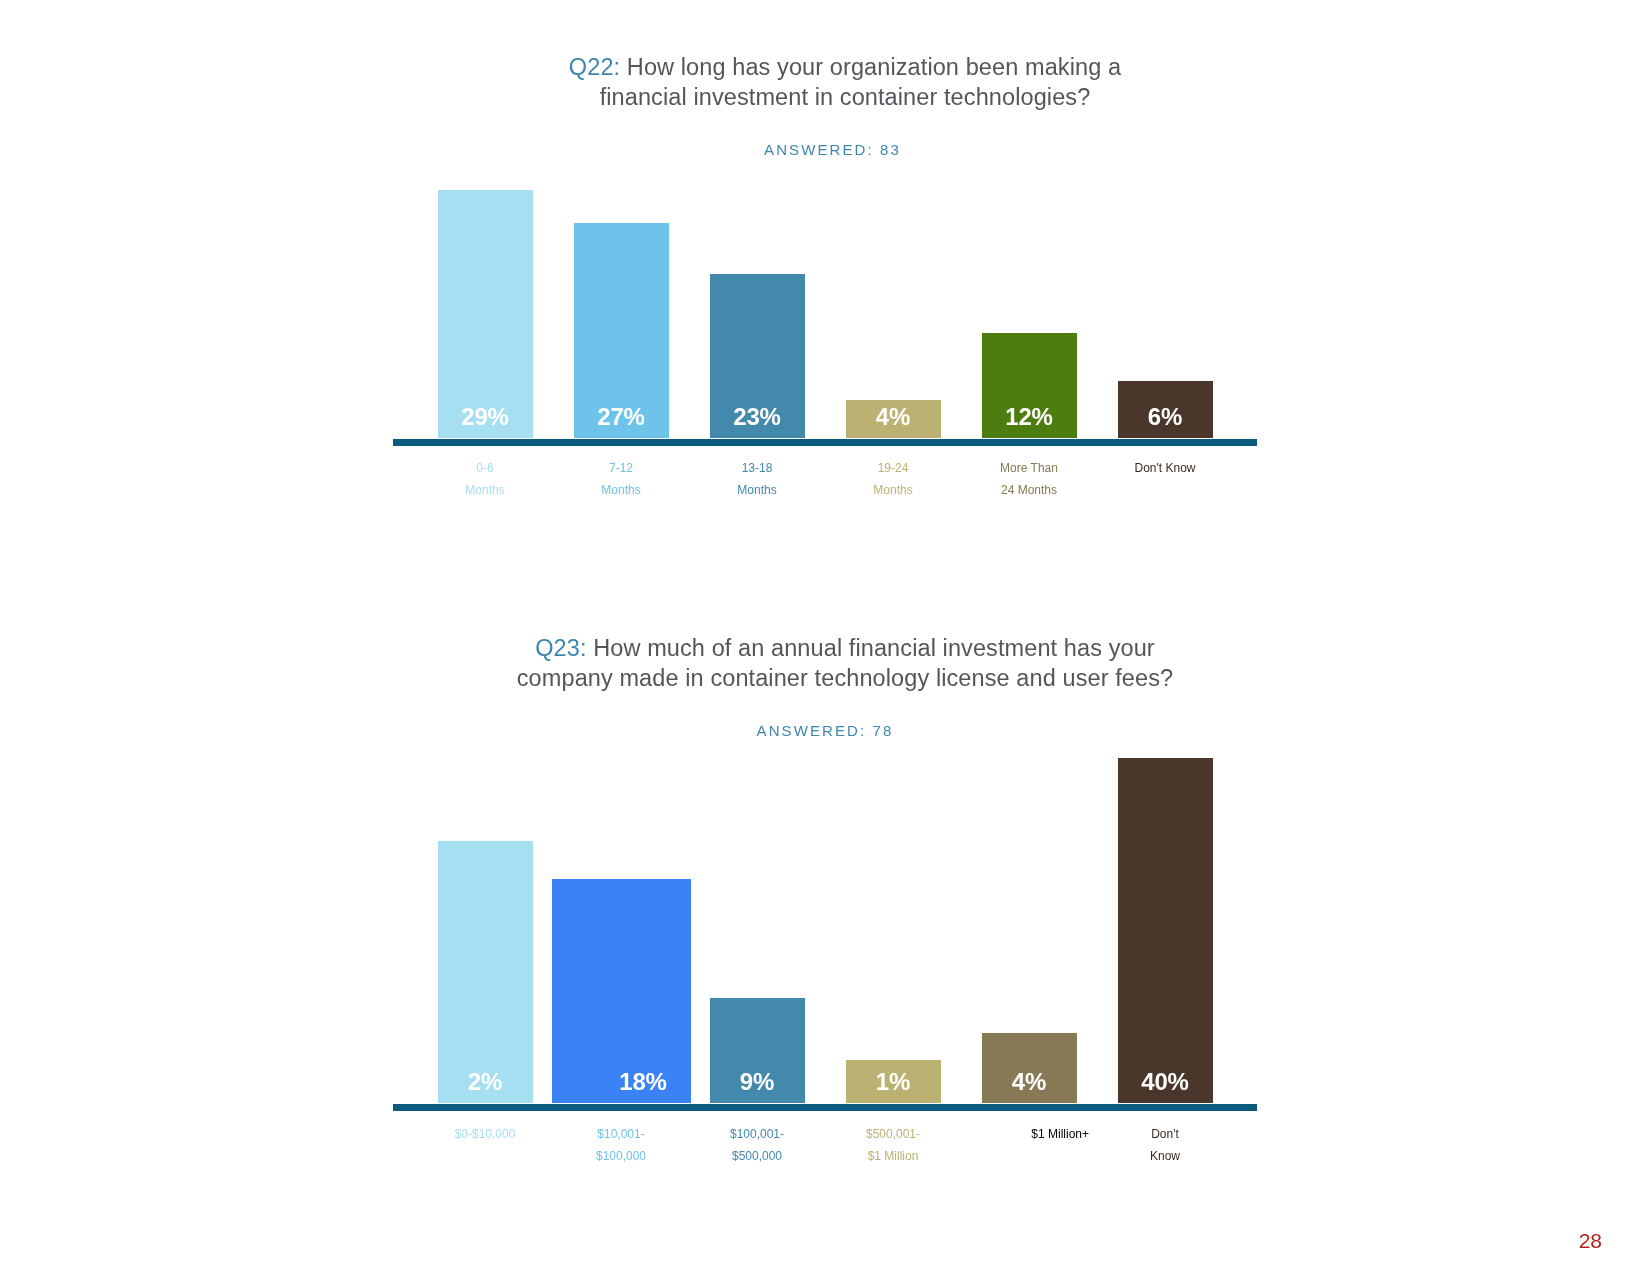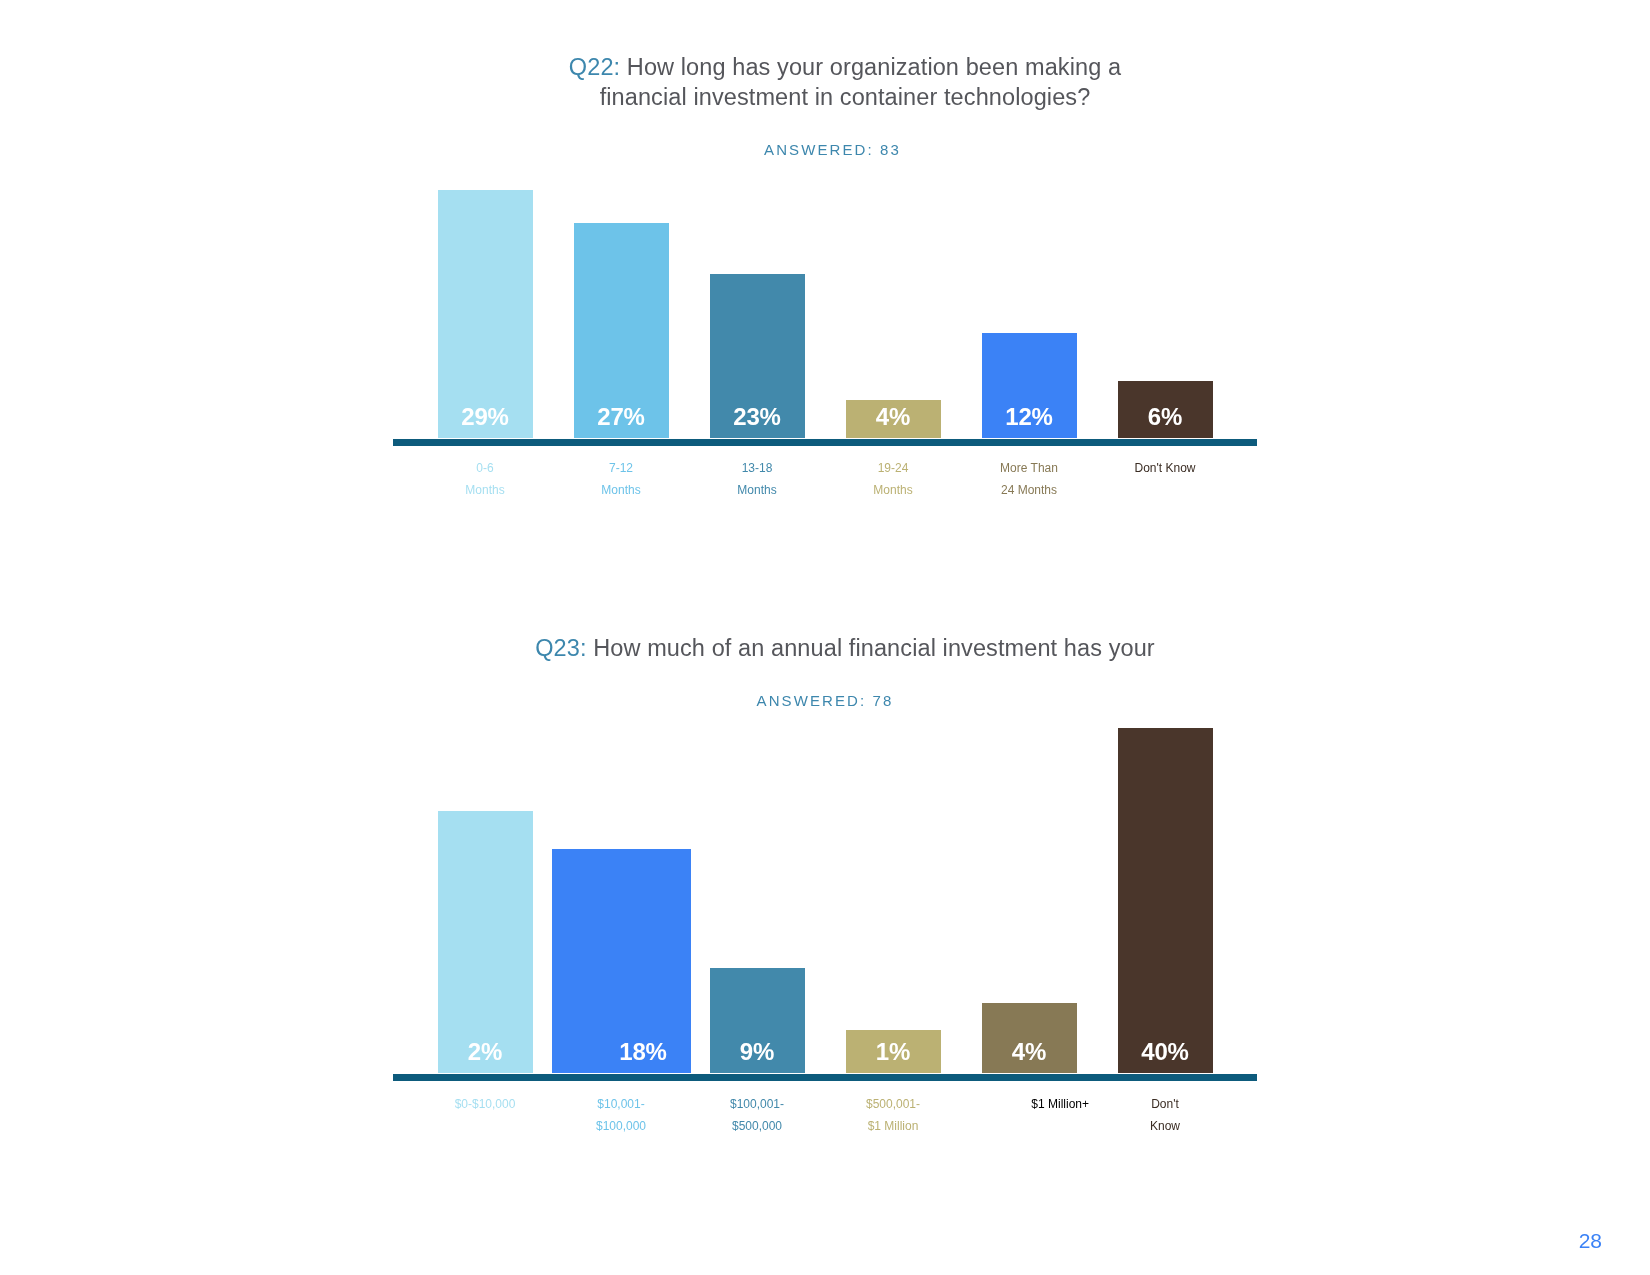--- a/index.html
+++ b/index.html
@@ -129,21 +129,21 @@
     font-weight: 400;
   }
   .cat .l2 { display: block; }
 
   
   .page-number {
     position: absolute;
     right: 48px;
     bottom: 22px;
     font-size: 21px;
-    color: #3b82f6;
+    color: #b91c1c;
     font-weight: 400;
   }
 </style>
 </head>
 <body>
 
 <div class="page">
 
   <div class="chart-block" id="chart-1">
     <div class="chart-title">
@@ -171,21 +171,21 @@
             <div class="bar" style="height: 164px; background: rgb(66, 137, 171);">
               <div class="bar-value">23%</div>
             </div>
           </div>
           <div class="bar-col">
             <div class="bar" style="height: 38px; background: rgb(187, 177, 115);">
               <div class="bar-value">4%</div>
             </div>
           </div>
           <div class="bar-col">
-            <div class="bar" style="height: 105px; background: #3b82f6;">
+            <div class="bar" style="height: 105px; background: #4d7c0f;">
               <div class="bar-value">12%</div>
             </div>
           </div>
           <div class="bar-col">
             <div class="bar" style="height: 57px; background: rgb(74, 54, 43);">
               <div class="bar-value">6%</div>
             </div>
           </div>
         </div>
       <div class="axis-line"></div>
@@ -200,20 +200,21 @@
         <div class="cat" style="color: rgb(58, 44, 35);"><span class="l1">Don't Know</span></div>
       </div>
   </div>
 
   <div class="chart-block" id="chart-2">
     <div class="chart-title">
       <span class="title-line">
         <span class="qnum">Q23:</span>
         <span>How much of an annual financial investment has your</span>
       </span>
+      <span class="title-line">company made in container technology license and user fees?</span>
     </div>
     <div class="answered">ANSWERED: 78</div>
 
     <div class="plot" id="plot-2">
       <div class="bars">
           <div class="bar-col">
             <div class="bar" style="height: 262px; background: rgb(165, 223, 241);">
               <div class="bar-value">2%</div>
             </div>
           </div>

